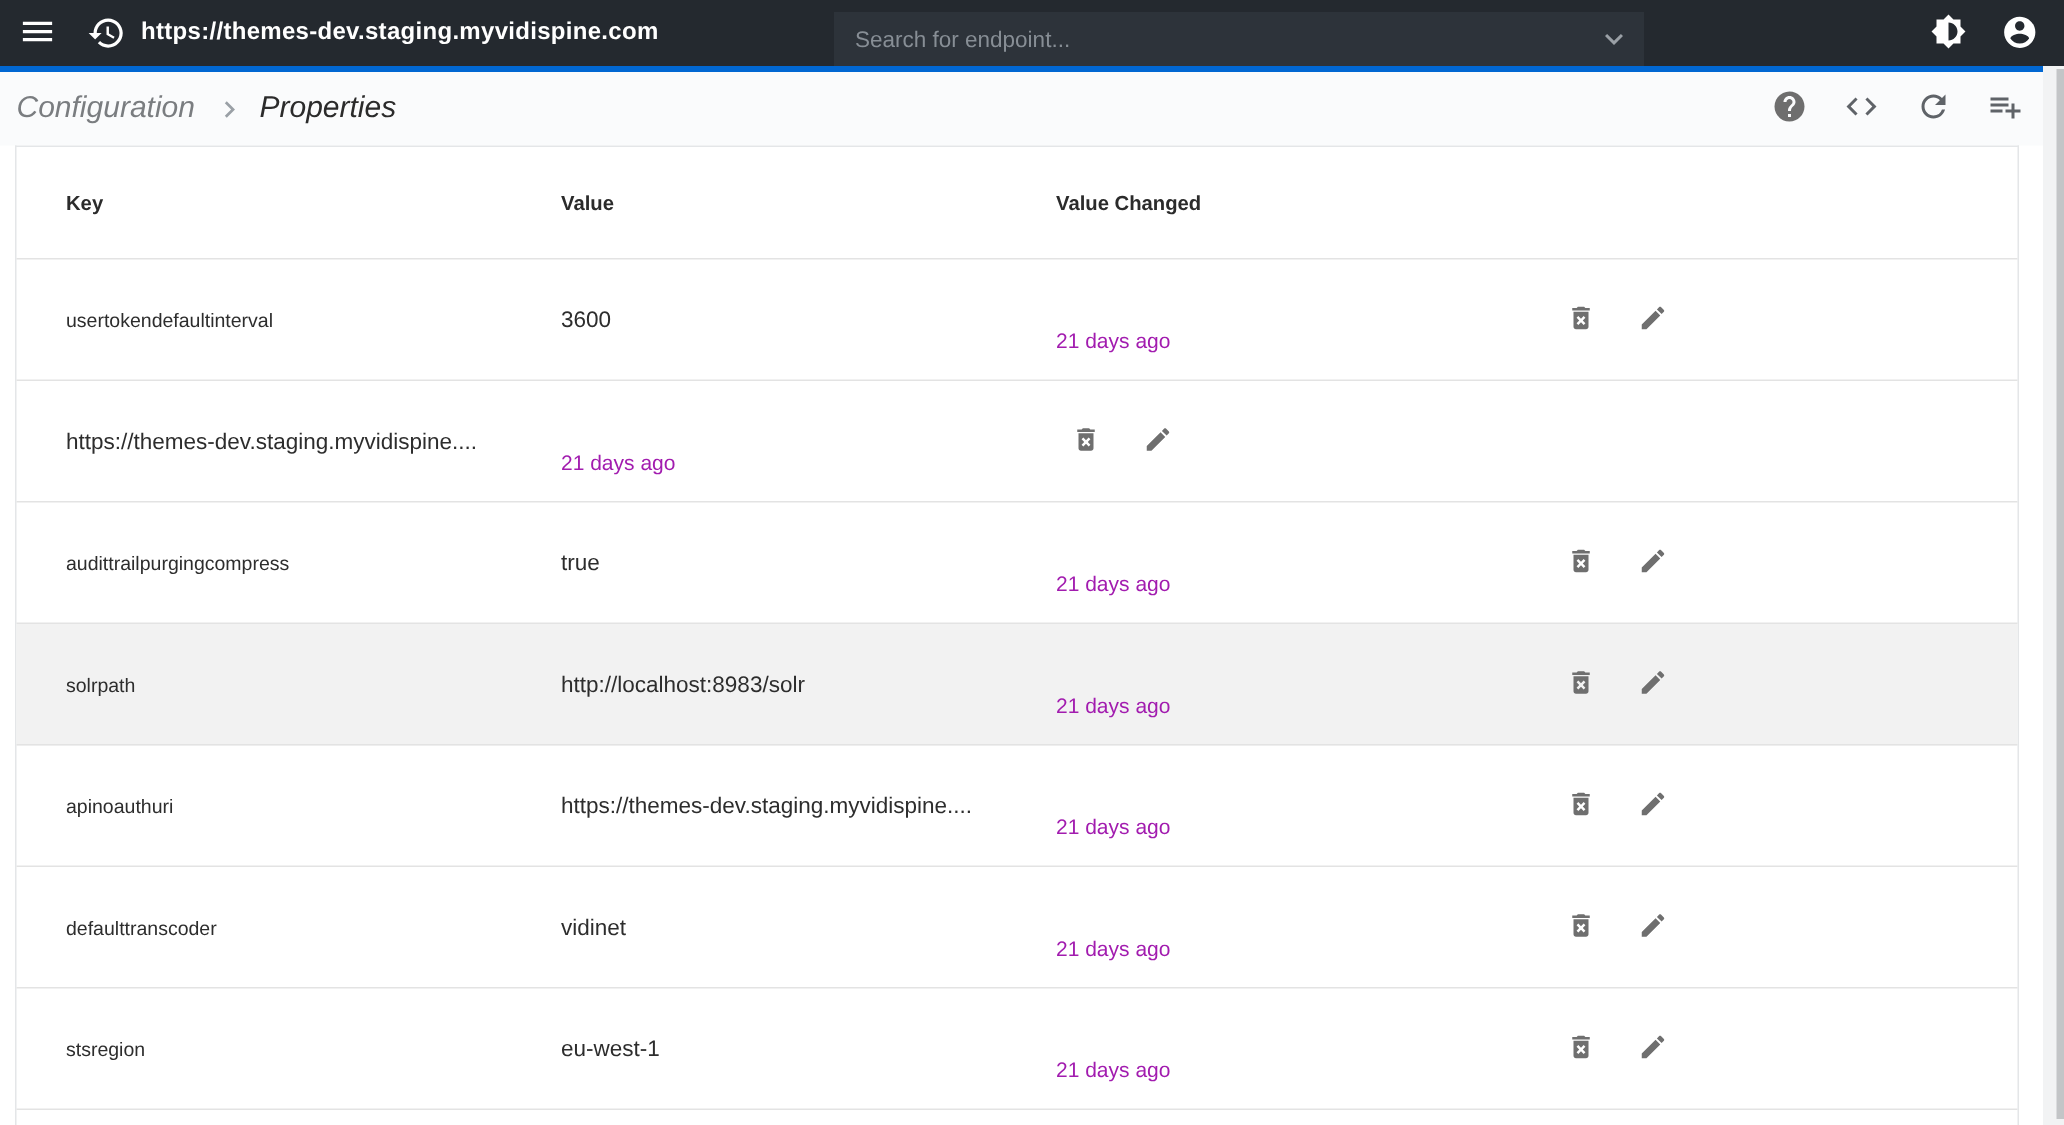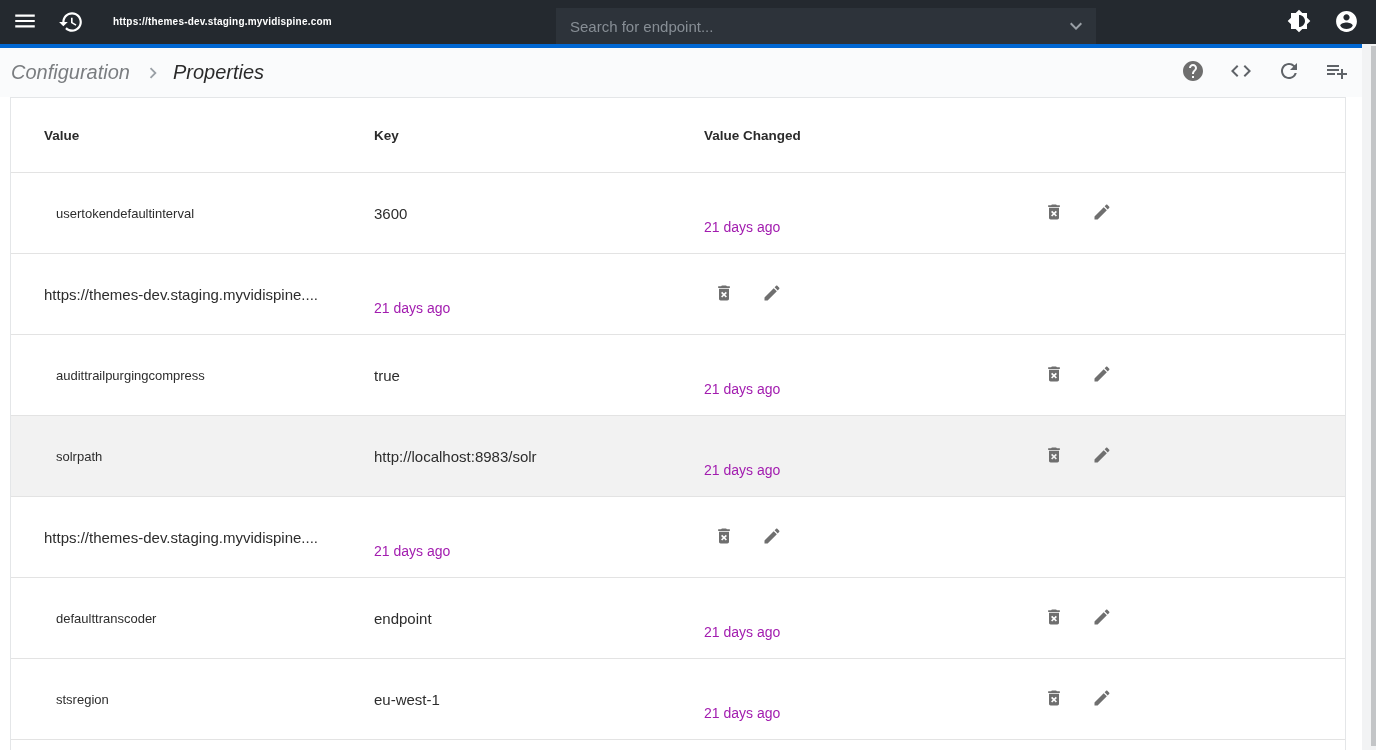--- a/index.html
+++ b/index.html
@@ -19,22 +19,22 @@
   }
   .topbar-accent {
     position:absolute; left:0; top:44px; width:1362px; height:4px;
     background:#0167d2;
   }
   .icon-btn { display:inline-flex; align-items:center; justify-content:center; background:none; border:none; cursor:pointer; }
   .menu-btn { position:absolute; left:12px; top:9px; width:26px; height:26px; }
   .history-btn { position:absolute; left:58px; top:10px; width:26px; height:26px; }
   .topbar svg { fill:#ffffff; }
   .url-text {
-    position:absolute; left:113px; top:0; height:44px; line-height:44px;
-    color:#ffffff; font-size:10px; font-weight:bold; letter-spacing:.2px;
+    position:absolute; left:94px; top:0; height:44px; line-height:44px;
+    color:#ffffff; font-size:16px; font-weight:bold; letter-spacing:.2px;
     white-space:nowrap;
   }
   .endpoint-search {
     position:absolute; left:556px; top:8px; width:540px; height:36px;
     background:#2d333a; display:flex; align-items:center;
   }
   .endpoint-search input {
     flex:1; height:100%; background:transparent; border:none; outline:none;
     color:#d7dade; font-size:15px; padding:0 14px;
     font-family:"Liberation Sans", sans-serif;
@@ -73,21 +73,21 @@
     display:grid;
     grid-template-columns:330px 330px 330px auto;
     align-items:center;
     padding-left:33px;
     border-bottom:1px solid #e3e3e3;
   }
   .t-head { height:75px; }
   .t-head .cell { font-size:13.5px; font-weight:bold; color:#2b2b2b; }
   .t-body .t-row { height:81px; }
   .t-row.highlighted { background:#f2f2f2; }
-  .cell-key   { font-size:13px;  color:#2d2d2d;margin-left:12px; }
+  .cell-key   { font-size:13px;  color:#2d2d2d; }
   .cell-value { font-size:15px;  color:#2d2d2d; white-space:nowrap; overflow:hidden; }
   .cell-date  { font-size:14px;  color:#a21caf;margin-top:27px; }
   .cell-actions { display:flex; gap:8px; }
   .cell-actions .icon-btn { width:40px; height:40px; }
   .cell-actions svg { fill:#6f6f6f; }
 
   
   .scrollbar-track {
     position:absolute; right:0; top:44px; width:14px; height:706px;
     background:#f2f3f4;
@@ -180,22 +180,22 @@
         <svg width="24" height="24" viewBox="0 0 24 24">
             <path d="M14 10H2v2h12v-2zm0-4H2v2h12V6zm4 8v-4h-2v4h-4v2h4v4h2v-4h4v-2h-4zM2 16h8v-2H2v2z"></path>
           </svg>
       </span>
     </button>
   </div>
 </div>
 
 <div class="card">
   <div class="t-row t-head">
+    <span class="cell">Key</span>
     <span class="cell">Value</span>
-    <span class="cell">Key</span>
     <span class="cell">Value Changed</span>
     <span class="cell"></span>
   </div>
   <div class="t-body" id="table-body">
       <div class="t-row">
     <span class="cell-key">usertokendefaultinterval</span>
     <span class="cell-value">3600</span>
     <span class="cell-date">21 days ago</span>
     <span class="cell-actions">
       <button class="icon-btn">
@@ -270,20 +270,21 @@
       <button class="icon-btn">
         <span>
           <svg width="20" height="20" viewBox="0 0 24 24">
                 <path d="M3 17.25V21h3.75L17.81 9.94l-3.75-3.75L3 17.25zM20.71 7.04c.39-.39.39-1.02 0-1.41l-2.34-2.34c-.39-.39-1.02-.39-1.41 0l-1.83 1.83 3.75 3.75 1.83-1.83z"></path>
               </svg>
         </span>
       </button>
     </span>
   </div>
       <div class="t-row">
+    <span class="cell-key">apinoauthuri</span>
     <span class="cell-value">https://themes-dev.staging.myvidispine....</span>
     <span class="cell-date">21 days ago</span>
     <span class="cell-actions">
       <button class="icon-btn">
         <span>
           <svg width="20" height="20" viewBox="0 0 24 24">
                 <path d="M6 19c0 1.1.9 2 2 2h8c1.1 0 2-.9 2-2V7H6v12zm2.46-7.12 1.41-1.41L12 12.59l2.12-2.12 1.41 1.41L13.41 14l2.12 2.12-1.41 1.41L12 15.41l-2.12 2.12-1.41-1.41L10.59 14l-2.13-2.12zM15.5 4l-1-1h-5l-1 1H5v2h14V4z"></path>
               </svg>
         </span>
       </button>
@@ -291,21 +292,21 @@
         <span>
           <svg width="20" height="20" viewBox="0 0 24 24">
                 <path d="M3 17.25V21h3.75L17.81 9.94l-3.75-3.75L3 17.25zM20.71 7.04c.39-.39.39-1.02 0-1.41l-2.34-2.34c-.39-.39-1.02-.39-1.41 0l-1.83 1.83 3.75 3.75 1.83-1.83z"></path>
               </svg>
         </span>
       </button>
     </span>
   </div>
       <div class="t-row">
     <span class="cell-key">defaulttranscoder</span>
-    <span class="cell-value">endpoint</span>
+    <span class="cell-value">vidinet</span>
     <span class="cell-date">21 days ago</span>
     <span class="cell-actions">
       <button class="icon-btn">
         <span>
           <svg width="20" height="20" viewBox="0 0 24 24">
                 <path d="M6 19c0 1.1.9 2 2 2h8c1.1 0 2-.9 2-2V7H6v12zm2.46-7.12 1.41-1.41L12 12.59l2.12-2.12 1.41 1.41L13.41 14l2.12 2.12-1.41 1.41L12 15.41l-2.12 2.12-1.41-1.41L10.59 14l-2.13-2.12zM15.5 4l-1-1h-5l-1 1H5v2h14V4z"></path>
               </svg>
         </span>
       </button>
       <button class="icon-btn">

